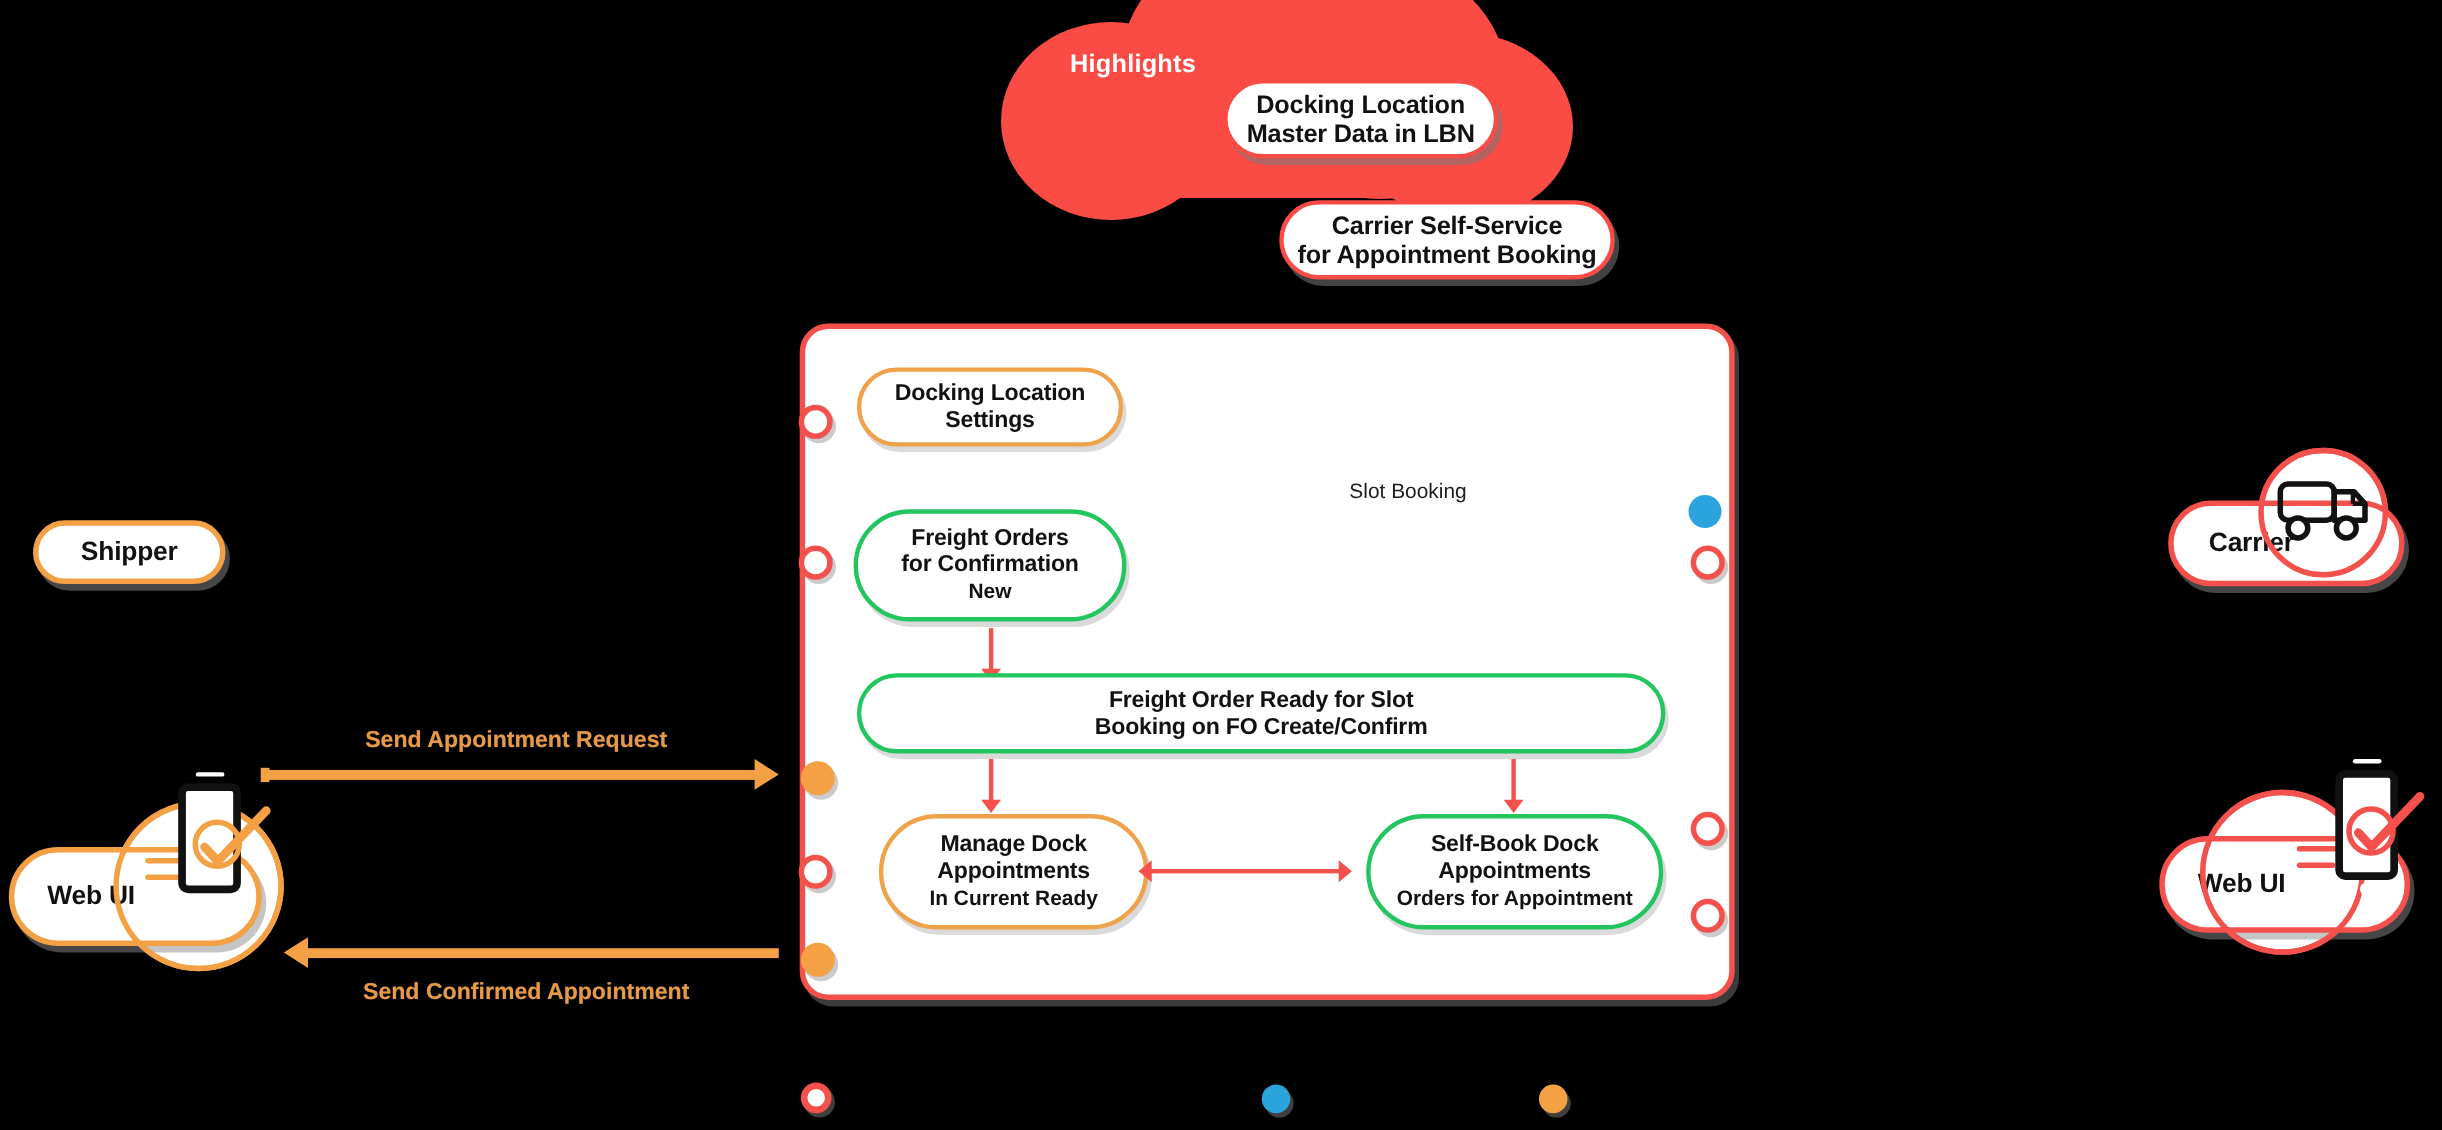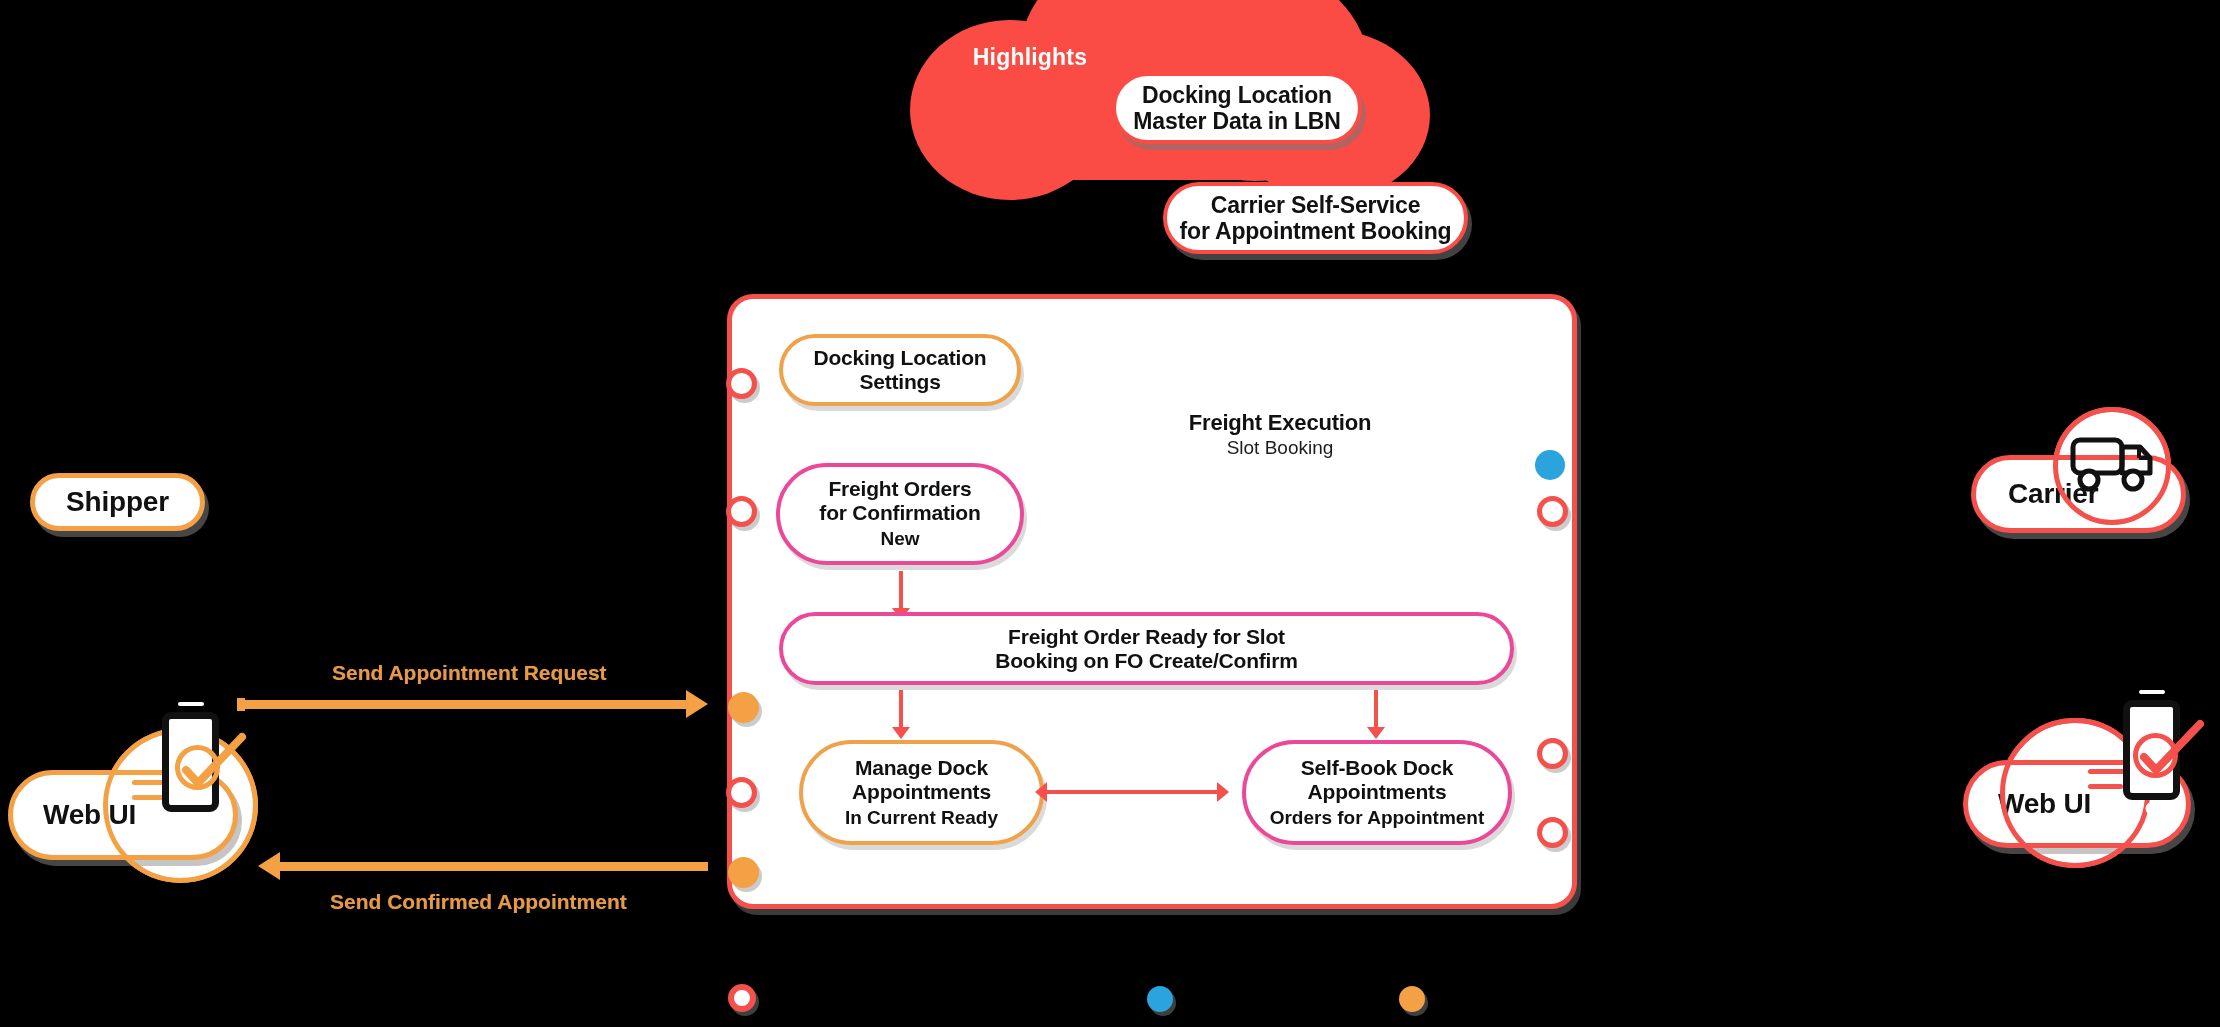--- a/index.html
+++ b/index.html
@@ -44,29 +44,29 @@
   #panel-title{
     position:absolute;left:1080px;top:410px;width:400px;text-align:center;
     color:#111;font-weight:bold;font-size:22px;letter-spacing:-.2px;
   }
   #panel-sub{
     position:absolute;left:1080px;top:437px;width:400px;text-align:center;
     color:#1c1c1c;font-weight:400;font-size:19px;
   }
 
   .node{box-shadow:3px 5px 0 rgba(150,150,150,.35);}
-  .node.red{border:4px solid #ec4899;}
+  .node.red{border:4px solid #22c55e;}
   .node.orange{border:4px solid #F0A24A;}
   .node .ttl{font-size:21px;}
   .node .sub{font-size:19px;margin-top:3px;}
 
   
   .actor{border:5px solid #F4A045;box-shadow:4px 6px 0 rgba(140,140,140,.5);}
   .actor.redborder{border-color:#F4504C;}
-  .actor .ttl{font-size:28px;}
+  .actor .ttl{font-size:24px;}
 
   
   .dot{position:absolute;border-radius:50%;box-sizing:border-box;}
   .dot.ring{background:#fff;border:5px solid #F4504C;}
   .dot.blue{background:#2BA3DC;}
   .dot.orangefill{background:#F4A045;}
   .dot.shadowed{box-shadow:3px 4px 0 rgba(140,140,140,.45);}
 
   
   .arrow-v{position:absolute;background:#F4504C;width:4px;}
@@ -142,21 +142,20 @@
   </div>
 
 
   <div class="pill hl" style="left:1163px;top:182px;width:305px;height:72px;">
     <div class="ttl">Carrier Self-Service</div>
     <div class="ttl">for Appointment Booking</div>
   </div>
 
   <div id="panel"></div>
 
-  <div id="panel-title">Freight Execution</div>
   <div id="panel-sub">Slot Booking</div>
 
   <div class="pill node orange" style="left:779px;top:334px;width:242px;height:72px;">
     <div class="ttl">Docking Location</div>
     <div class="ttl">Settings</div>
   </div>
 
   <div class="pill node red" style="left:776px;top:463px;width:248px;height:102px;">
     <div class="ttl">Freight Orders</div>
     <div class="ttl">for Confirmation</div>

